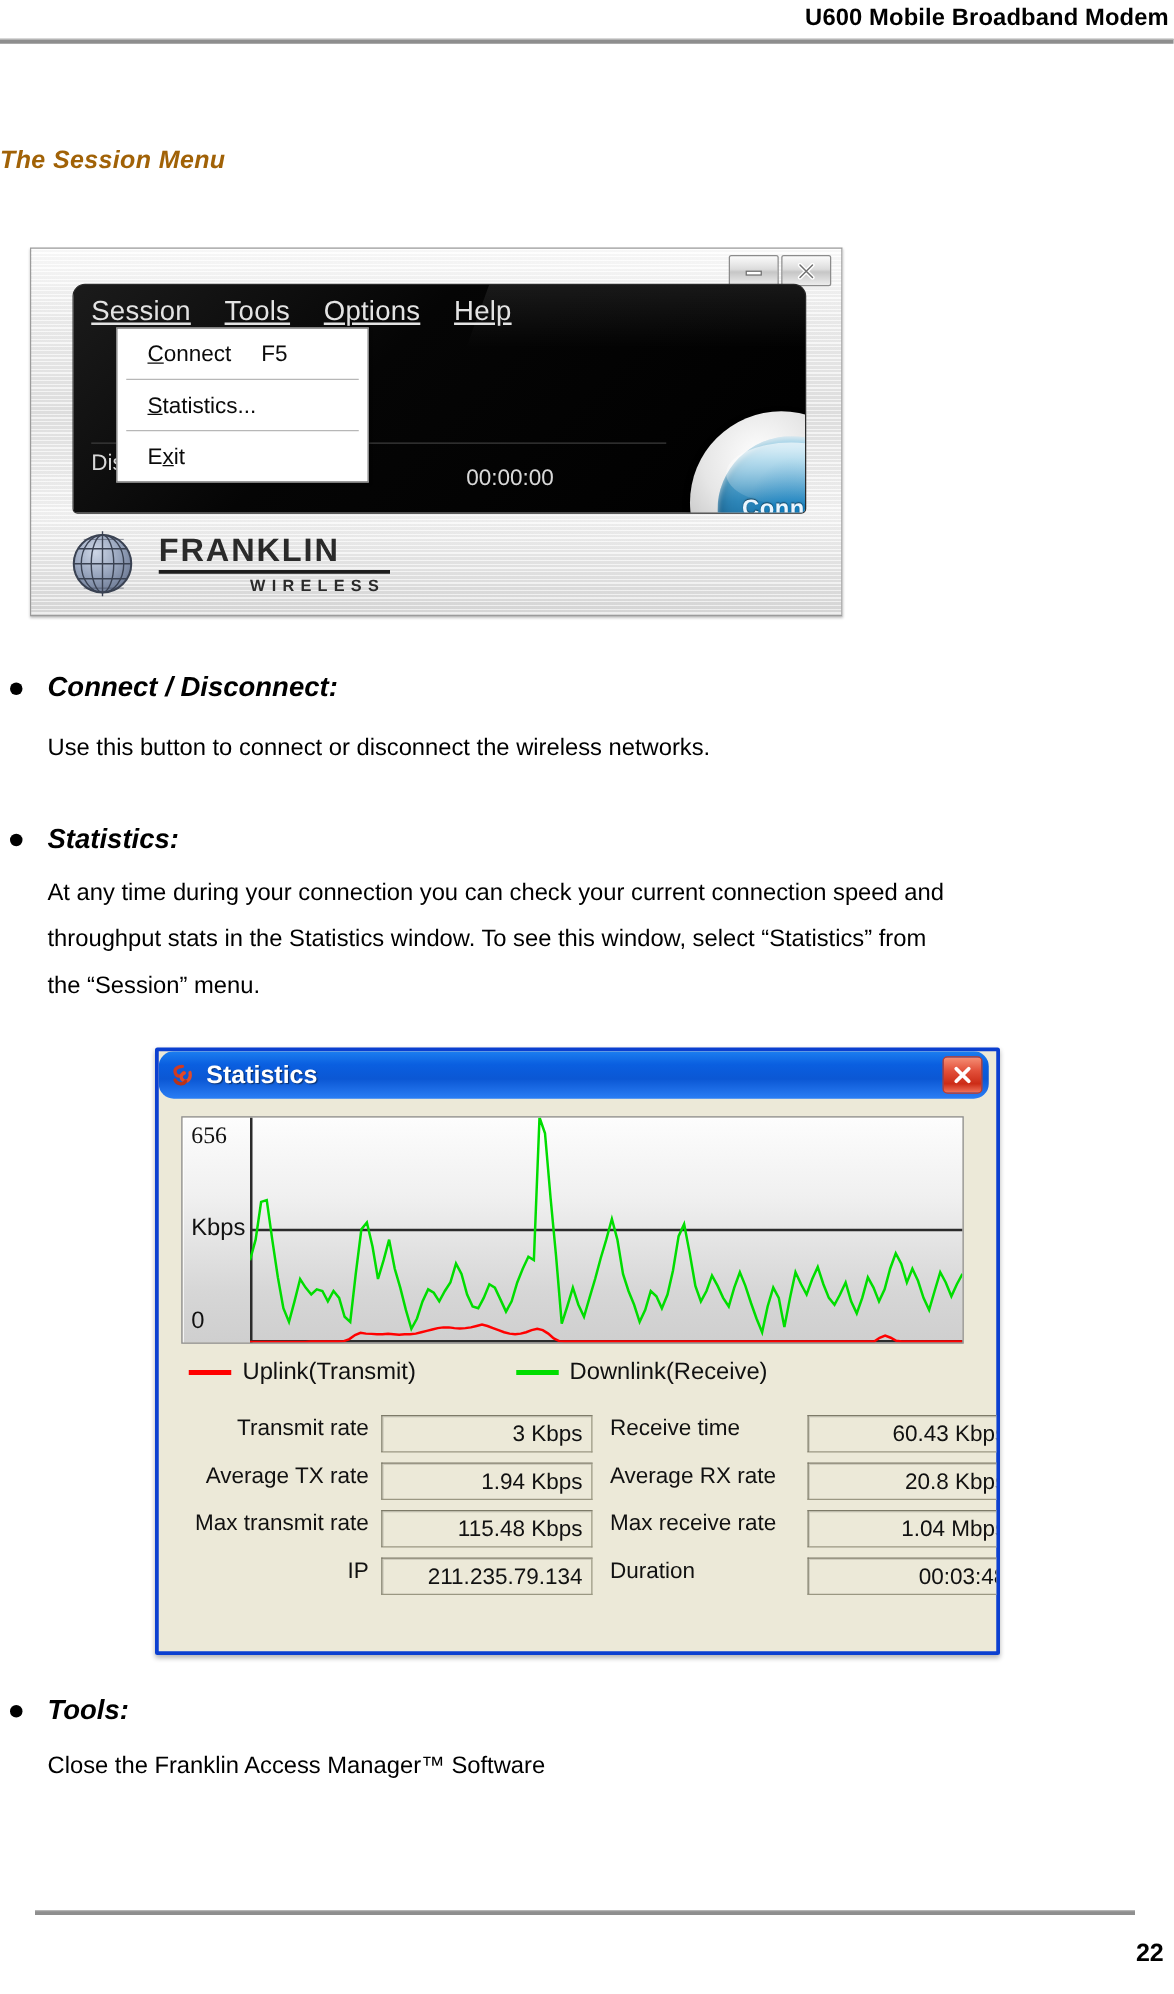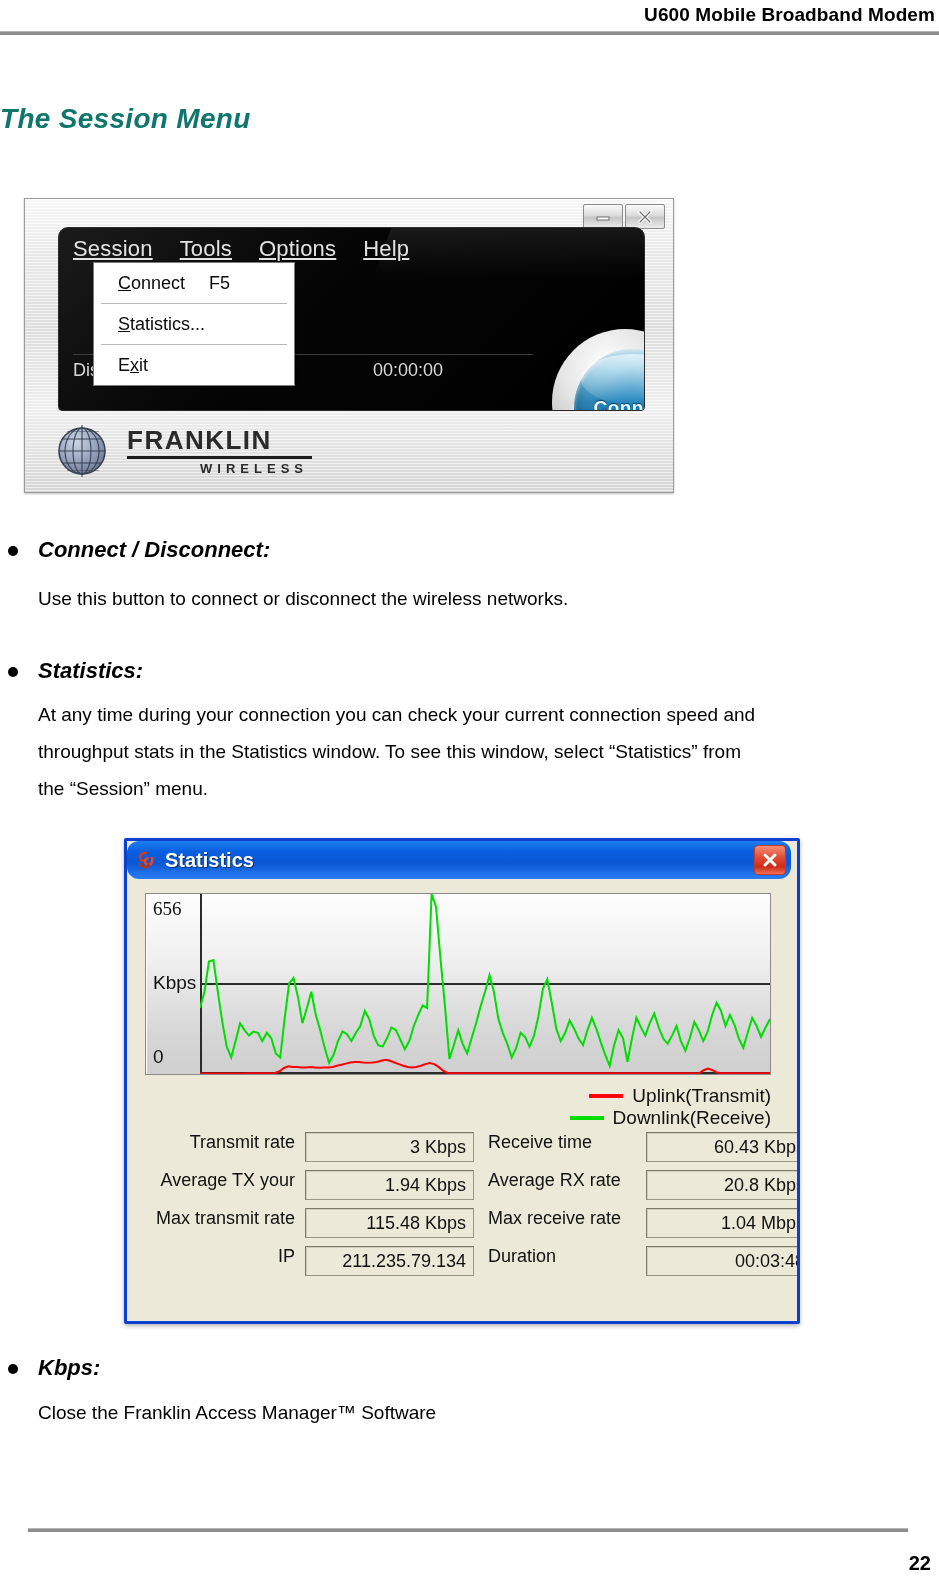--- a/index.html
+++ b/index.html
@@ -24,23 +24,23 @@
     padding-right:4px;padding-top:4px;
     white-space:nowrap;
   }
   .header-rule{
     position:absolute;left:0;top:31px;width:939px;height:3px;
     background:#8e8e8e;border-top:1px solid #b5b5b5;
   }
 
   
   .section-title{
-    position:absolute;left:0;top:103px;
-    font-size:28px;font-weight:700;font-style:italic;
-    color:#0f766e;letter-spacing:.3px;white-space:nowrap;
+    position:absolute;left:0;top:117px;
+    font-size:20px;font-weight:700;font-style:italic;
+    color:#a16207;letter-spacing:.3px;white-space:nowrap;
   }
 
   
   
   
   .modem-shot{
     position:absolute;left:24px;top:198px;width:648px;height:293px;
     background:linear-gradient(180deg,#fdfdfd 0%,#efefef 18%,#e2e2e2 45%,#f4f4f4 72%,#d9d9d9 100%);
     border:1px solid #9b9b9b;
     box-shadow:0 1px 2px rgba(0,0,0,.25);
@@ -107,21 +107,21 @@
     z-index:2;
   }
   .status-line .sep{
     position:absolute;left:0;top:-4px;width:460px;height:1px;background:#3d3d3d;
   }
   .status-text{
     position:absolute;left:0;top:2px;
     color:#d8d8d8;font-size:18px;white-space:nowrap;
   }
   .status-timer{
-    position:absolute;left:300px;top:2px;
+    position:absolute;left:300px;top:14px;
     color:#d8d8d8;font-size:18px;white-space:nowrap;
   }
   .hidden-frag{
     position:absolute;left:208px;top:62px;
     color:#d8d8d8;font-size:18px;z-index:1;
   }
 
   
   .knob-wrap{
     position:absolute;left:485px;top:95px;width:162px;height:158px;z-index:5;
@@ -222,21 +222,21 @@
   .g-max{top:4px;font-family:Liberation Serif, serif;}
   .g-unit{top:78px;}
   .g-min{top:152px;}
   .g-axis-v{position:absolute;left:54px;top:0;width:2px;height:180px;background:#2b2b2b;}
   .g-axis-mid{position:absolute;left:54px;top:89px;width:570px;height:2px;background:#2b2b2b;}
   .g-axis-bot{position:absolute;left:54px;bottom:0;width:570px;height:2px;background:#2b2b2b;}
   .g-svg{position:absolute;left:54px;top:0;width:570px;height:180px;}
 
   .legend{
     position:absolute;left:24px;top:244px;width:620px;height:26px;
-    display:flex;align-items:flex-end;flex-direction:column;
+    display:flex;align-items:center;
   }
   .lg-item{display:flex;align-items:center;white-space:nowrap;}
   .lg-swatch{width:34px;height:4px;margin-right:9px;}
   .lg-text{font-size:19px;color:#111;}
   .lg-gap{width:80px;}
 
   .fields{
     position:absolute;left:18px;top:288px;width:634px;
   }
   .frow{display:flex;align-items:center;height:36px;margin-bottom:2px;}
@@ -429,21 +429,21 @@
           <div class="fbox">3 Kbps</div>
         </div>
         <div class="fcell col-r">
           <div class="flabel">Receive time</div>
           <div class="fbox">60.43 Kbps</div>
         </div>
       </div>
 
       <div class="frow">
         <div class="fcell col-l">
-          <div class="flabel">Average TX your</div>
+          <div class="flabel">Average TX rate</div>
           <div class="fbox">1.94 Kbps</div>
         </div>
         <div class="fcell col-r">
           <div class="flabel">Average RX rate</div>
           <div class="fbox">20.8 Kbps</div>
         </div>
       </div>
 
       <div class="frow">
         <div class="fcell col-l">
@@ -465,20 +465,20 @@
           <div class="flabel">Duration</div>
           <div class="fbox">00:03:48</div>
         </div>
       </div>
 
     </div>
   </div>
 
   <div class="bullet-row" style="left:8px;top:1355px;">
     <div class="dot"></div>
-    <div class="bullet-title">Kbps:</div>
+    <div class="bullet-title">Tools:</div>
   </div>
   <div class="para" style="left:38px;top:1394px;width:880px;">Close the Franklin Access Manager™ Software</div>
 
   <div class="footer-rule"></div>
   <div class="page-num">22</div>
 
 </div>
 
 </body></html>

